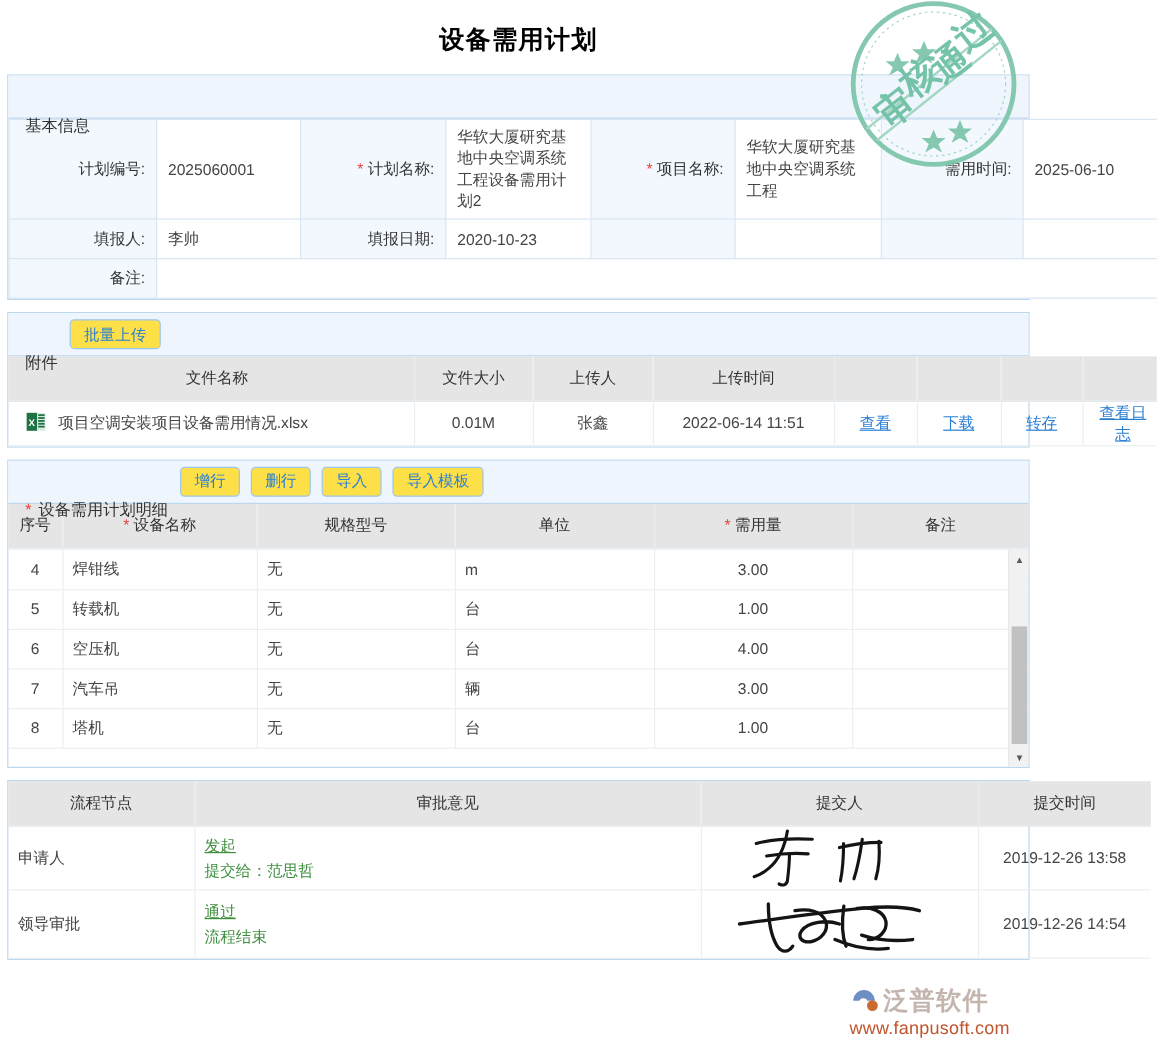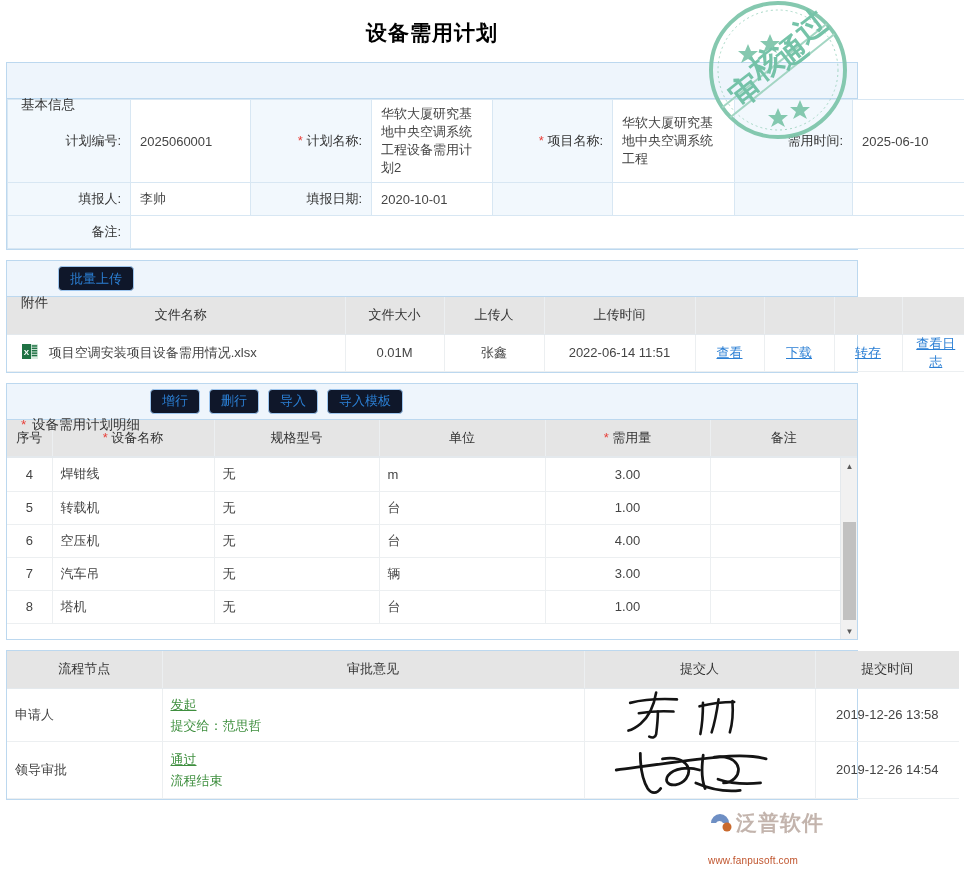--- a/index.html
+++ b/index.html
@@ -45,21 +45,21 @@
 
   .btn {
     display: inline-flex;
     align-items: center;
     justify-content: center;
     height: 25px;
     padding: 0 11px;
     margin-right: 9px;
     border: 1px solid #9dc5ee;
     border-radius: 4px;
-    background: #0f172a;
+    background: #fde047;
     color: #2b7fd4;
     font-size: 13px;
     font-family: "Liberation Sans", sans-serif;
     cursor: pointer;
     white-space: nowrap;
   }
 
   
   table.grid {
     width: 100%;
@@ -177,21 +177,21 @@
     right: 10px; bottom: 6px;
     width: 146px;
     pointer-events: none;
     text-align: left;
   }
   .wm-row { display: flex; align-items: center; }
   .wm-text {
     font-size: 21px; font-weight: bold; color: #b9a89f;
     letter-spacing: 1px; margin-left: 2px; opacity: .85;
   }
-  .wm-url { font-size: 10px; color: #c0552e; margin-top: 18px; letter-spacing: .2px; }
+  .wm-url { font-size: 15px; color: #c0552e; margin-top: 1px; letter-spacing: .2px; }
   .wm-logo { width: 26px; height: 22px; }
 </style>
 </head>
 <body>
 
 <div class="page">
 
   <div class="doc-title">设备需用计划</div>
 
   <div class="stamp">
@@ -245,21 +245,21 @@
         <td class="val ml">华软大厦研究基地中央空调系统工程设备需用计划2</td>
         <td class="lbl"><span class="req">*</span> <span>项目名称:</span></td>
         <td class="val ml">华软大厦研究基地中央空调系统工程</td>
         <td class="lbl">需用时间:</td>
         <td class="val">2025-06-10</td>
       </tr>
       <tr>
         <td class="lbl">填报人:</td>
         <td class="val">李帅</td>
         <td class="lbl">填报日期:</td>
-        <td class="val">2020-10-01</td>
+        <td class="val">2020-10-23</td>
         <td class="blank"></td>
         <td class="blankw"></td>
         <td class="blank"></td>
         <td class="blankw"></td>
       </tr>
       <tr>
         <td class="lbl">备注:</td>
         <td class="val" colspan="7"></td>
       </tr>
     </tbody>

